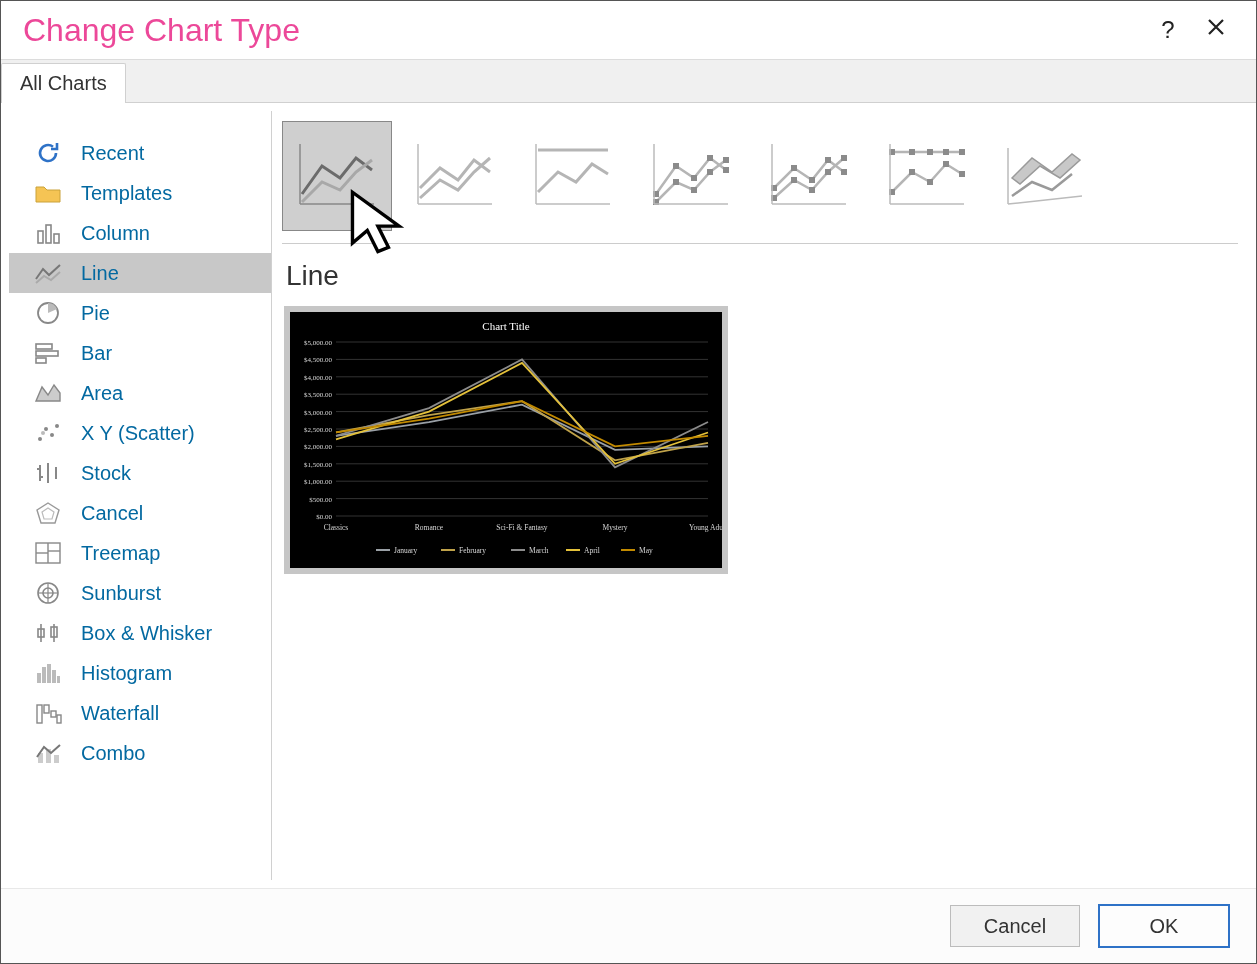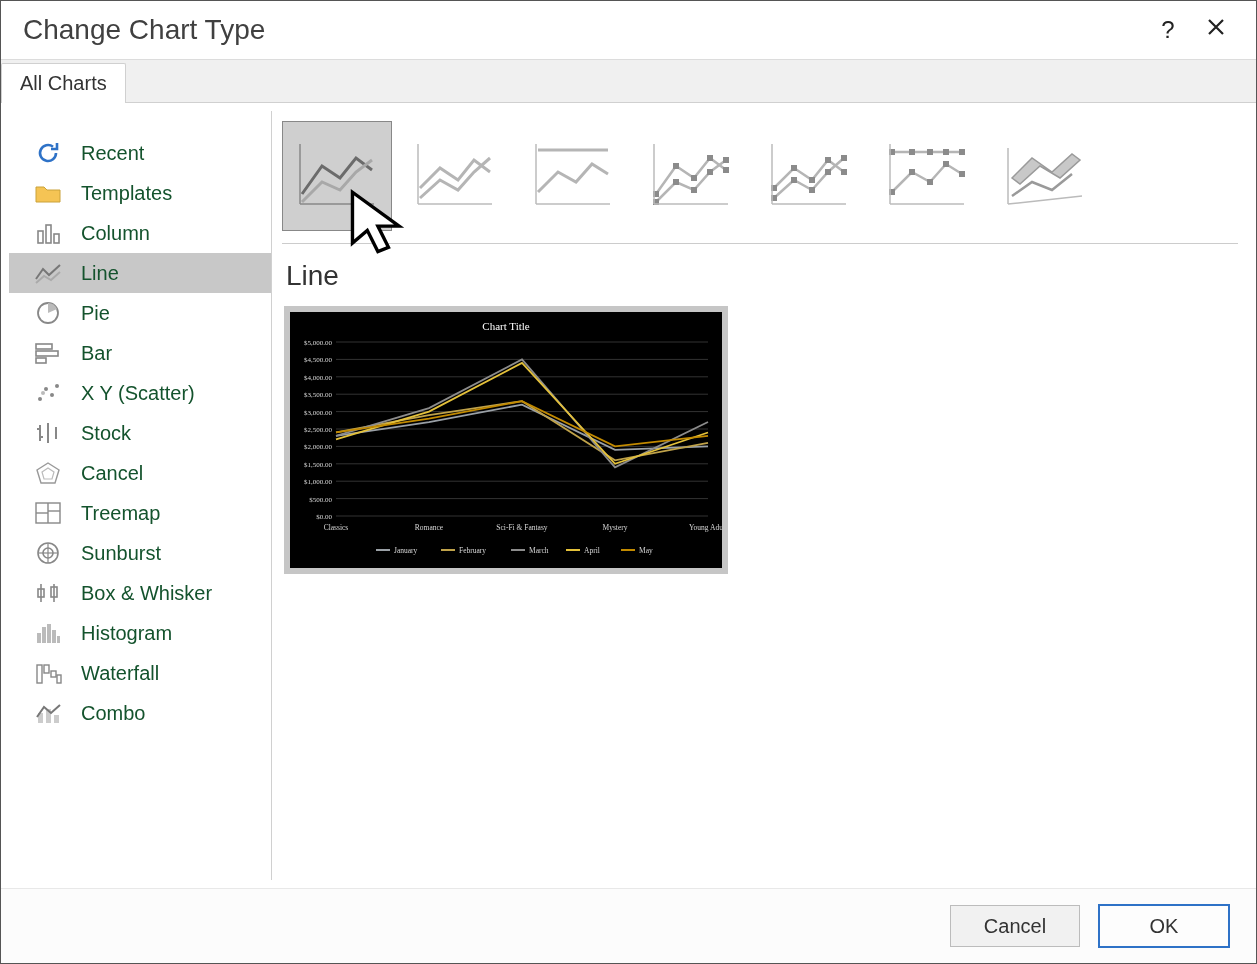--- a/index.html
+++ b/index.html
@@ -12,21 +12,21 @@
     border:1px solid #555;
     display:flex;flex-direction:column;
   }
   
   .titlebar{
     height:58px;
     display:flex;align-items:center;
     padding:0 16px 0 22px;
   }
   .titlebar .title{
-    font-size:28px;font-weight:400;color:#404040;flex:1;
+    font-size:32px;font-weight:400;color:#ec4899;flex:1;
   }
   .ttl-btn{
     width:48px;height:48px;display:flex;align-items:center;justify-content:center;
     font-size:24px;color:#222;cursor:pointer;
   }
   
   .tabstrip{
     height:42px;background:#f0f0f0;
     border-top:1px solid #dcdcdc;
     display:flex;align-items:flex-end;
@@ -43,21 +43,21 @@
     flex:1;display:flex;background:#fff;border-top:1px solid #d0d0d0;
   }
   
   .sidebar{
     width:262px;padding:22px 0 0 0;
     border-right:1px solid #d0d0d0;
     margin:8px 0 8px 8px;
   }
   .side-item{
     display:flex;align-items:center;height:40px;
-    padding-left:24px;font-size:20px;color:#14532d;cursor:pointer;
+    padding-left:24px;font-size:20px;color:#0369a1;cursor:pointer;
     gap:18px;
   }
   .side-item.selected{background:#c8c8c8;}
   .side-ico{width:30px;height:24px;display:flex;align-items:center;justify-content:center;}
   .side-ico svg{width:28px;height:24px;}
   
   .content{
     flex:1;padding:18px 18px 0 10px;display:flex;flex-direction:column;
   }
   .subtypes{
@@ -173,20 +173,28 @@
       <span class="side-ico">
         <svg viewBox="0 0 28 24">
             <rect x="2" y="3" width="16" height="5" fill="none" stroke="#888" stroke-width="1.6"></rect>
             <rect x="2" y="10" width="22" height="5" fill="none" stroke="#888" stroke-width="1.6"></rect>
             <rect x="2" y="17" width="10" height="5" fill="none" stroke="#888" stroke-width="1.6"></rect>
           </svg>
       </span>
       <span>Bar</span>
     </div>
 
+    <div class="side-item">
+      <span class="side-ico">
+        <svg viewBox="0 0 28 24">
+            <path d="M2 20 L8 6 L14 14 L20 4 L26 12 V20 z" fill="#ccc" stroke="#888" stroke-width="1.4"></path>
+          </svg>
+      </span>
+      <span>Area</span>
+    </div>
 
     <div class="side-item">
       <span class="side-ico">
         <svg viewBox="0 0 28 24">
             <circle cx="6" cy="18" r="2" fill="#888"></circle>
             <circle cx="12" cy="8" r="2" fill="#888"></circle>
             <circle cx="18" cy="14" r="2" fill="#888"></circle>
             <circle cx="23" cy="5" r="2" fill="#888"></circle>
             <circle cx="9" cy="12" r="2" fill="#bbb"></circle>
           </svg>

